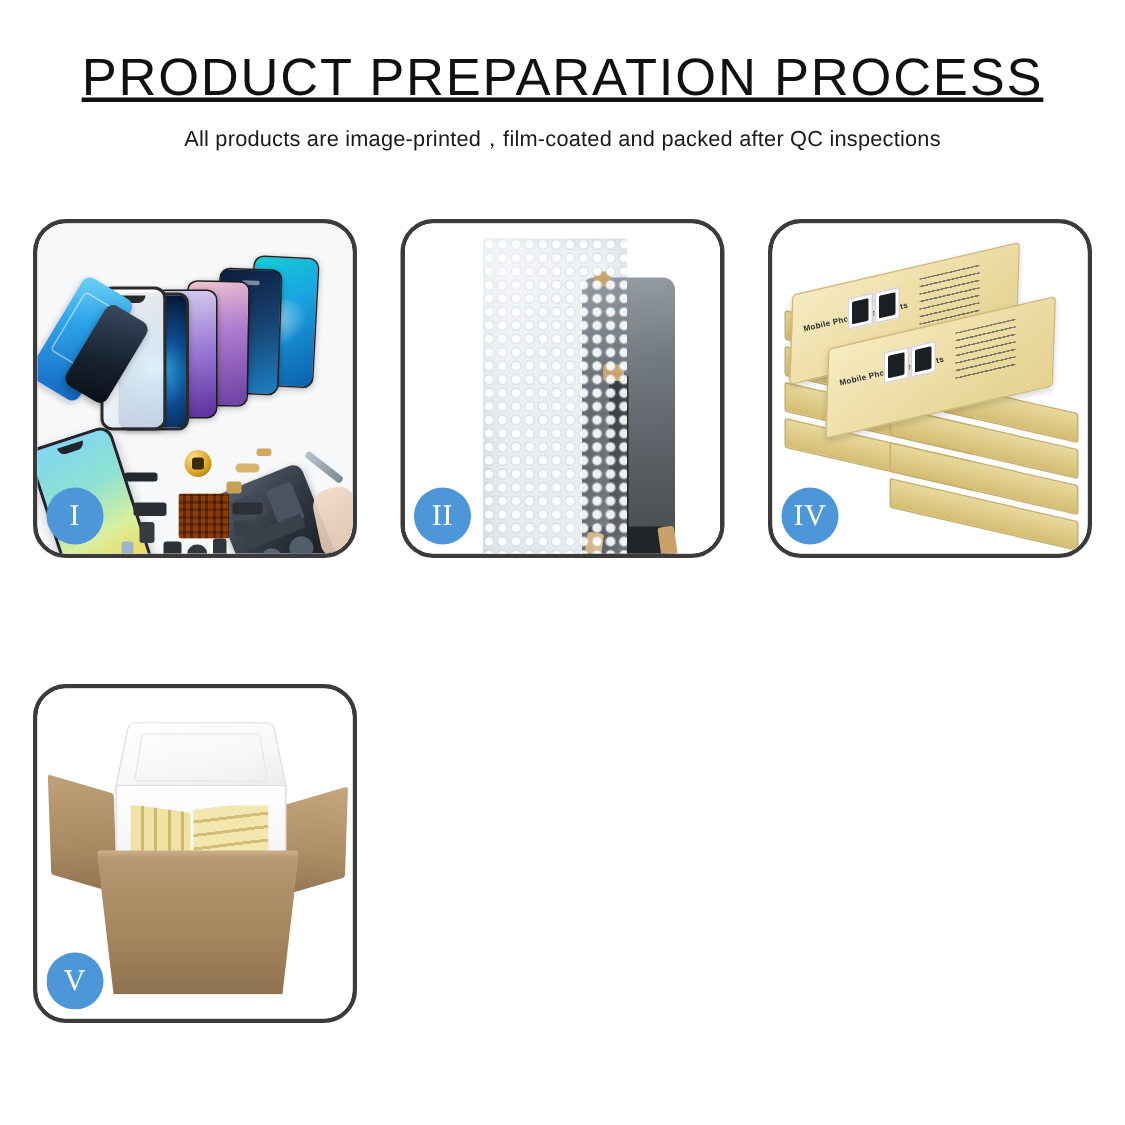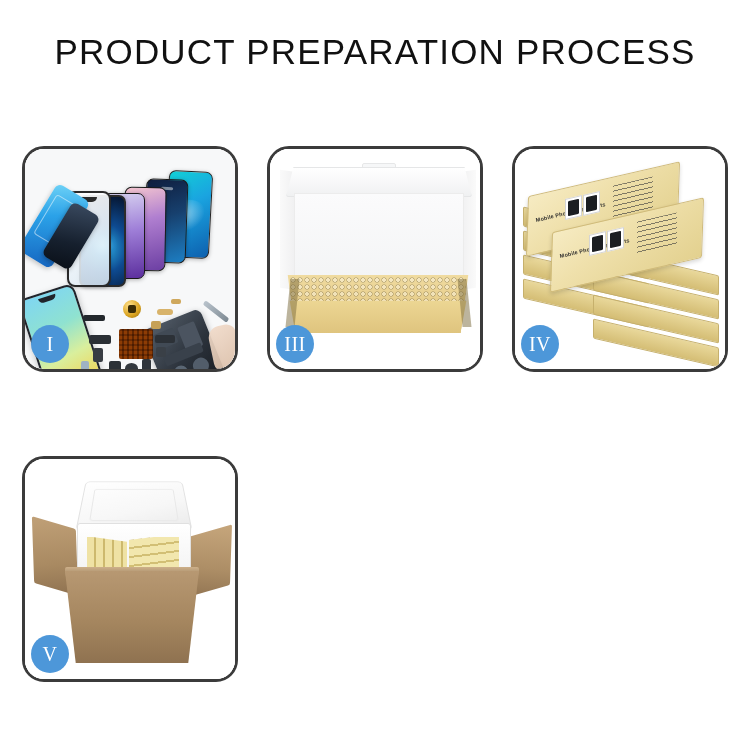--- a/index.html
+++ b/index.html
@@ -23,20 +23,21 @@
   }
   .page-title {
     font-family: "Liberation Sans", sans-serif;
     font-size: 35px;
     font-weight: 400;
     letter-spacing: 1.2px;
     color: #111111;
     line-height: 1.05;
     margin: 0;
     white-space: nowrap;
+    text-decoration: underline;
   }
   .page-subtitle {
     font-family: "Liberation Sans", sans-serif;
     font-size: 14.5px;
     font-weight: 400;
     color: #1a1a1a;
     margin: 12px 0 0 0;
     white-space: nowrap;
     letter-spacing: 0.15px;
   }
@@ -318,20 +319,21 @@
   .p6-tapeB{ position:absolute; left:44px; top:152px; width:14px; height:18px;
             background:#a08a64; transform: skewY(22deg); opacity:.85; }
   .p6-shadow{ position:absolute; left:30px; top:176px; width:150px; height:10px;
             background: radial-gradient(ellipse at center, rgba(0,0,0,.13), rgba(0,0,0,0) 72%); }
 </style>
 </head>
 <body>
 
 <div class="header">
   <h1 class="page-title">PRODUCT PREPARATION PROCESS</h1>
+  <p class="page-subtitle">All products are image-printed，film-coated and packed after QC inspections</p>
 </div>
 
 <div class="grid">
 
   <div class="panel">
     <div class="panel-inner">
       <div class="p1-bg"></div>
 
       <div class="phone p1-ph5"></div>
       <div class="phone p1-ph4"></div>
@@ -371,37 +373,38 @@
 
       <div class="p1-tweez"></div>
       <div class="p1-hand"></div>
 
       <span class="p1-screw b"></span>
 
     </div>
     <div class="badge">I</div>
   </div>
 
-
   <div class="panel">
     <div class="panel-inner">
-      <div class="p3-bg"></div>
-      <div class="p3-flapL"></div>
-      <div class="p3-flapR"></div>
-      <div class="p3-lidtab"></div>
-      <div class="p3-lid"></div>
-      <div class="p3-foam"></div>
-      <div class="p3-body"></div>
-      <div class="p3-inner"></div>
-      <div class="p3-bodyfront"></div>
-      <div class="p3-edgeL"></div>
-      <div class="p3-edgeR"></div>
+      <div class="p2-bg"></div>
+      <div class="p2-wrap">
+        <div class="p2-screen"></div>
+        <div class="p2-flex"></div>
+        <div class="p2-flexend"></div>
+        <div class="p2-tapeA"></div>
+        <div class="p2-tapeB"></div>
+        <div class="p2-tapeC"></div>
+        <div class="p2-tapeD"></div>
+        <div class="p2-bubbles"></div>
+      </div>
+      <div class="p2-gloss"></div>
     </div>
-    <div class="badge">III</div>
+    <div class="badge">II</div>
   </div>
+
 
   <div class="panel">
     <div class="panel-inner">
       <div class="p4-bg"></div>
       <div class="p4-stack">
 
         <div class="p4-boxside" style="left:2px;  top:58px;  transform: skewY(13deg);"></div>
         <div class="p4-boxside" style="left:2px;  top:82px;  transform: skewY(13deg);"></div>
         <div class="p4-boxside" style="left:2px;  top:106px; transform: skewY(13deg);"></div>
         <div class="p4-boxside" style="left:2px;  top:130px; transform: skewY(13deg);"></div>

